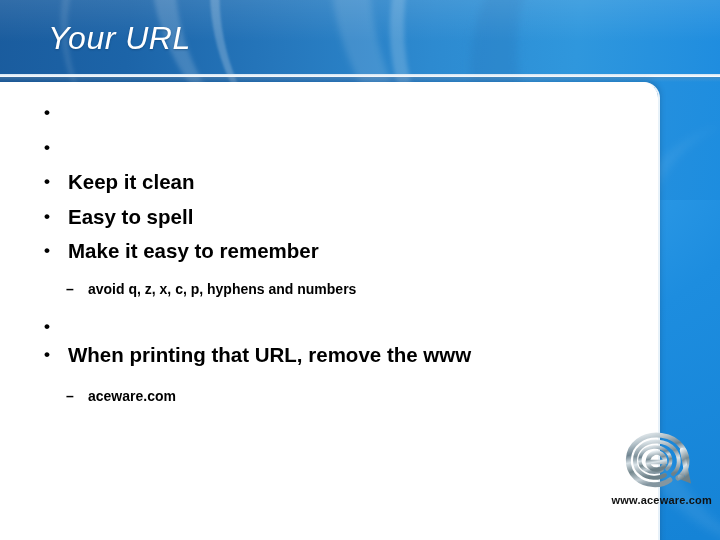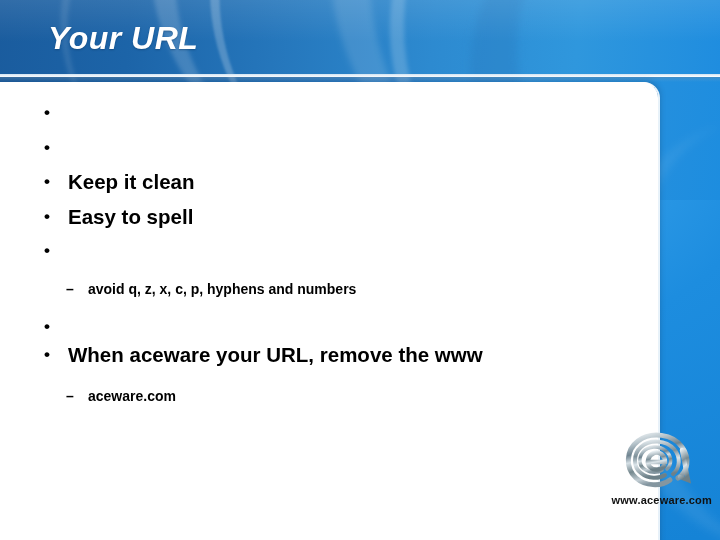--- a/index.html
+++ b/index.html
@@ -119,21 +119,21 @@
   .header-shadow {
     position: absolute;
     left: 0; top: 77px; width: 720px; height: 5px;
     background: linear-gradient(180deg, rgba(120,140,160,0.38) 0%, rgba(160,175,190,0.10) 60%, rgba(255,255,255,0) 100%);
   }
 
   .slide-title {
     position: absolute;
     left: 48px; top: 20px;
     font-size: 32px;
-    font-weight: bold;
+    font-weight: normal;
     font-style: italic;
     color: #ffffff;
     letter-spacing: 0.5px;
     text-shadow: 0 1px 2px rgba(10,50,90,0.45);
     white-space: nowrap;
   }
 
   
   .panel {
     position: absolute;
@@ -257,34 +257,35 @@
     <div class="bullet-row l1">
       <span class="marker">•</span>
       <span class="txt">Keep it clean</span>
     </div>
     <div class="bullet-row l1">
       <span class="marker">•</span>
       <span class="txt">Easy to spell</span>
     </div>
     <div class="bullet-row l1">
       <span class="marker">•</span>
+      <span class="txt">Make it easy to remember</span>
     </div>
 
     <div class="bullet-row l2">
       <span class="marker">–</span>
       <span class="txt">avoid q, z, x, c, p, hyphens and numbers</span>
     </div>
 
     <div class="group2">
       <div class="bullet-row l1">
         <span class="marker">•</span>
       </div>
       <div class="bullet-row l1">
         <span class="marker">•</span>
-        <span class="txt">When aceware your URL, remove the www</span>
+        <span class="txt">When printing that URL, remove the www</span>
       </div>
     </div>
 
     <div class="bullet-row l2 sub-last">
       <span class="marker">–</span>
       <span class="txt">aceware.com</span>
     </div>
 
   </div>
 

